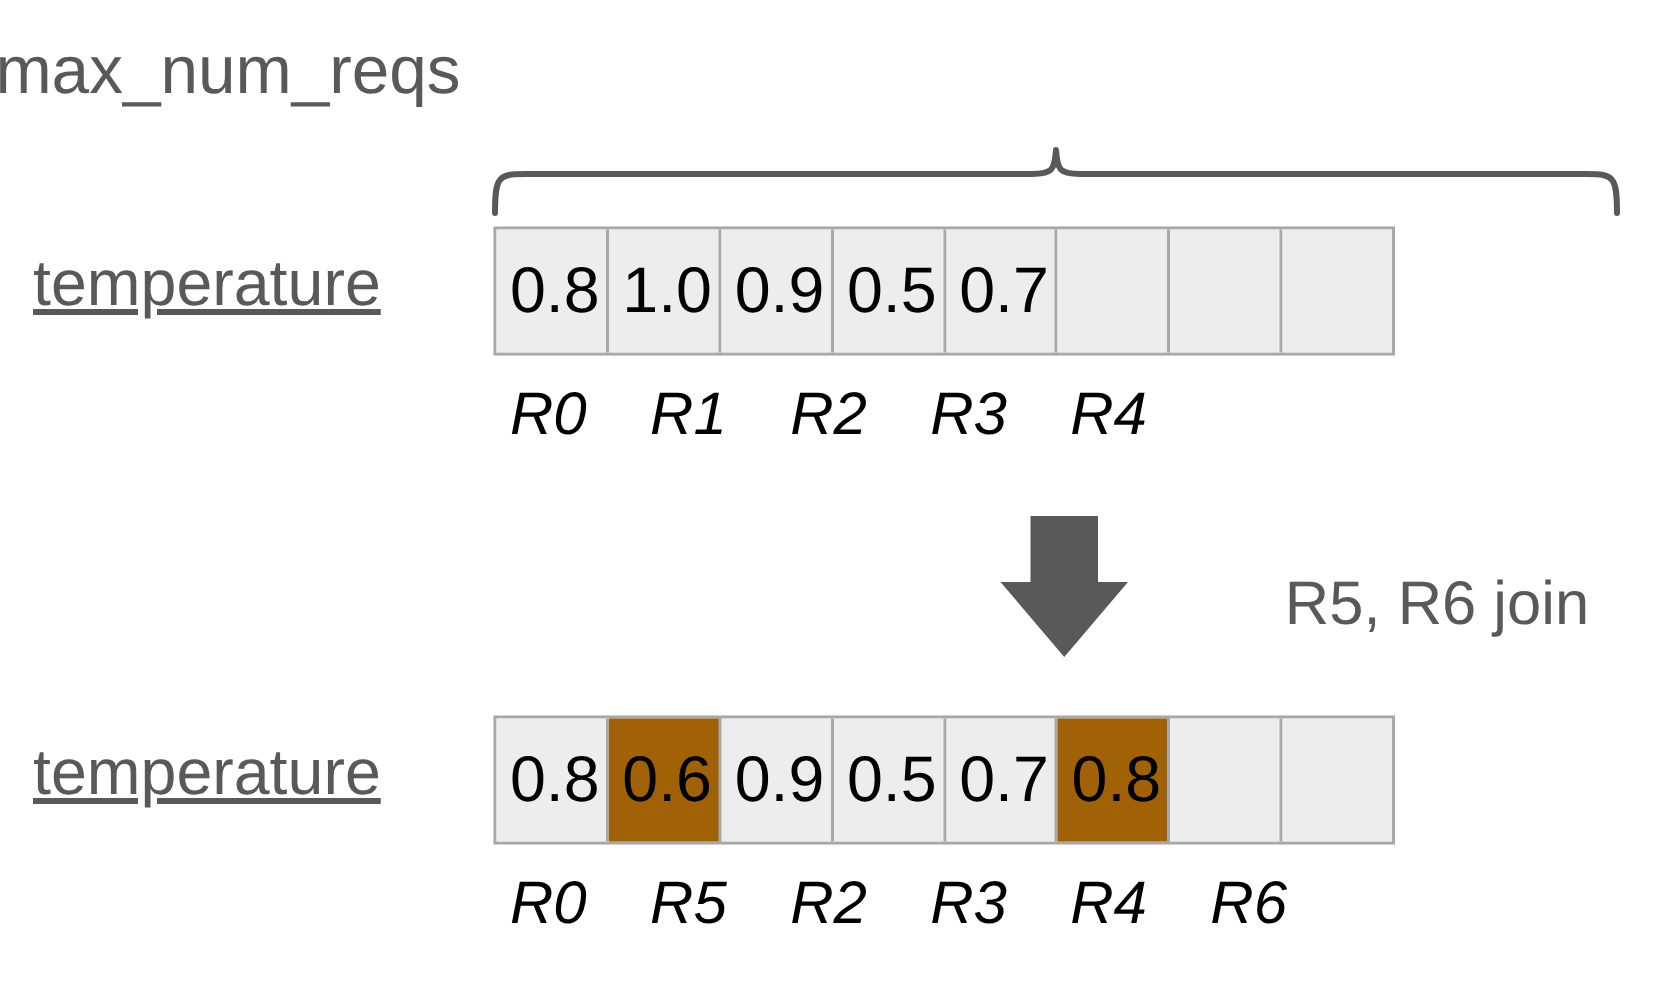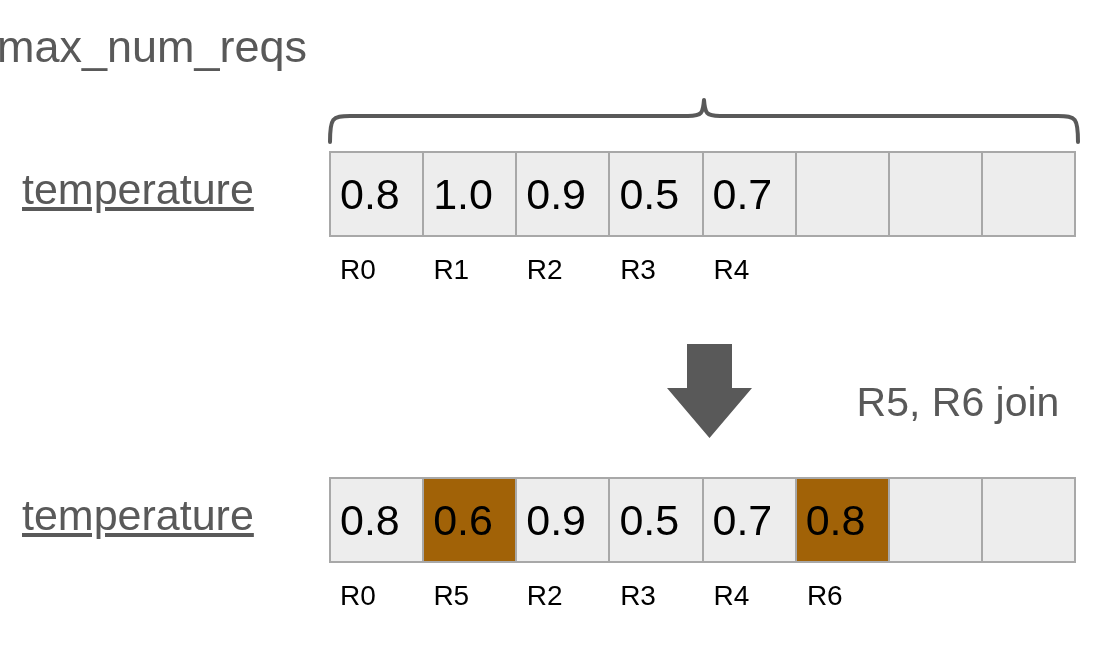--- a/index.html
+++ b/index.html
@@ -56,21 +56,21 @@
     left: 320px;
     top: 80px;
     width: 768px;
     height: 64px;
   }
 
   
   .array {
     position: absolute;
     left: 329px;
-    width: 747px;
+    width: 601px;
     height: 86px;
     display: flex;
     box-sizing: border-box;
     border: 2px solid #a8a8a8;
     background: #ededed;
   }
   #array-top { top: 151px; }
   #array-bottom { top: 477px; }
 
   .cell {
@@ -94,27 +94,28 @@
     position: absolute;
     left: 329px;
     width: 747px;
     display: flex;
   }
   #ids-top { top: 256px; }
   #ids-bottom { top: 582px; }
 
   .id-cell {
     flex: 1 1 0;
-    font-size: 28px;
+    font-size: 40px;
     color: #000000;
     line-height: 1;
     text-align: left;
     padding-left: 11px;
     box-sizing: border-box;
     white-space: nowrap;
+    font-style: italic;
   }
 
   
   #arrow-svg {
     position: absolute;
     left: 660px;
     top: 340px;
     width: 100px;
     height: 104px;
   }

